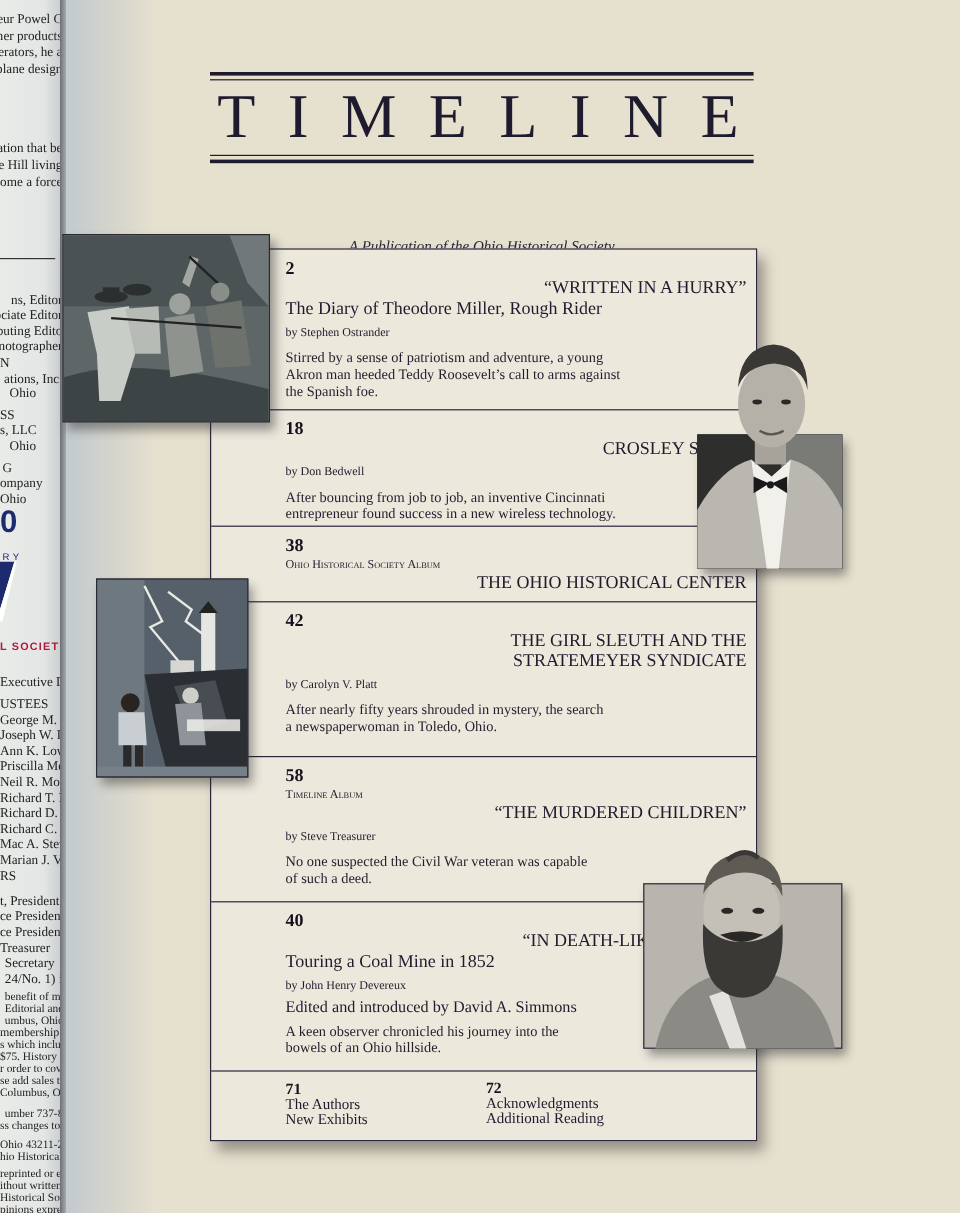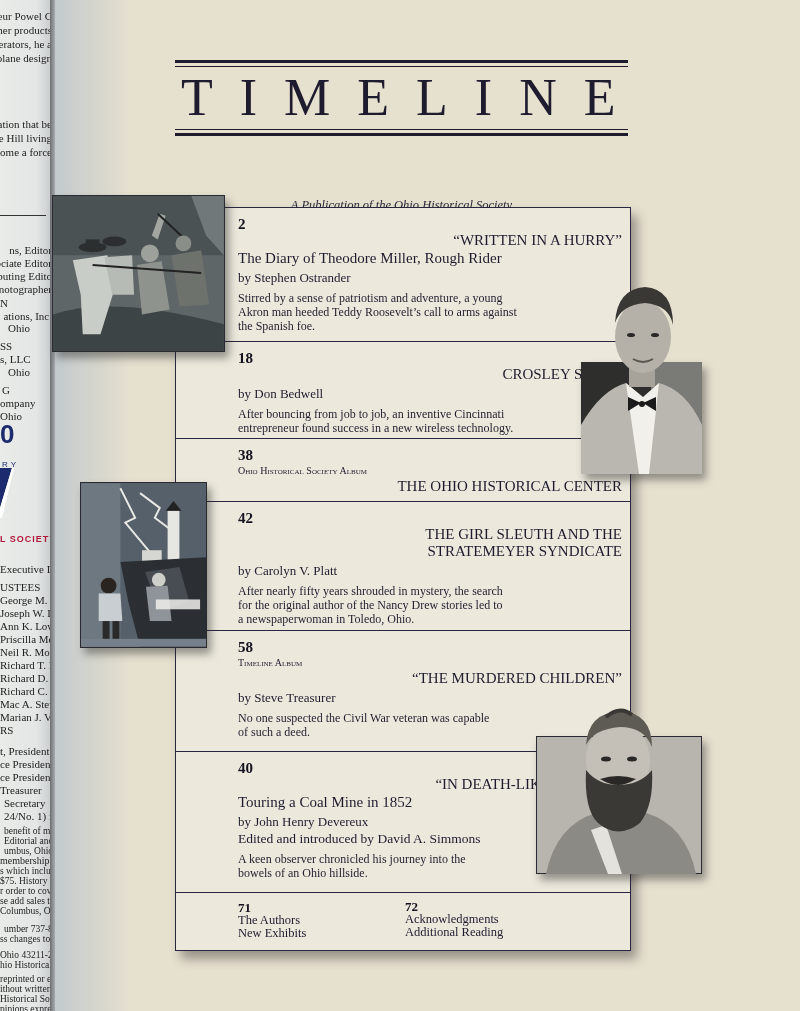--- a/index.html
+++ b/index.html
@@ -44,21 +44,21 @@
       position: absolute; left: 175px; top: 207px; width: 456px; height: 744px;
       border: 1.5px solid #2a2640; background: #ece8dc;
       box-shadow: 6px 8px 10px rgba(60,55,50,0.45);
     }
     .entry { position: absolute; left: 0; right: 0; border-bottom: 1.5px solid #2a2640; }
     .entry .inner { position: absolute; left: 62px; right: 8px; }
     .pg { font-weight: bold; font-size: 15px; line-height: 16px; color: #15121f; }
     .ttl { font-size: 15px; line-height: 17px; color: #1f1b2e; text-align: right; }
     .sub { font-size: 15px; line-height: 18px; color: #1f1b2e; }
     .sc { font-variant: small-caps; font-size: 10px; line-height: 15px; }
-    .by { font-size: 13px; line-height: 17px; margin-top: 2px; }
+    .by { font-size: 10px; line-height: 17px; margin-top: 2px; }
     .desc { font-size: 12px; line-height: 14px; margin-top: 5px; color: #221e2e; }
     .footer-col { position: absolute; top: 8px; font-size: 12.5px; line-height: 13px; }
     .footer-col .pg { font-size: 13px; line-height: 13px; }
     
     .photo {
       position: absolute; border: 1.5px solid #2a2a32;
       box-shadow: 4px 6px 8px rgba(40,40,40,0.45);
       overflow: hidden;
     }
     .photo svg { display: block; width: 100%; height: 100%; }
@@ -187,21 +187,20 @@
   <div class="entry" style="top:294px;height:129px">
     <div class="inner" style="top:8px">
       <div class="pg">42</div>
       <div class="ttl">
         <div>THE GIRL SLEUTH AND THE</div>
         <div>STRATEMEYER SYNDICATE</div>
       </div>
       <div class="by">by Carolyn V. Platt</div>
       <div class="desc">
         <div>After nearly fifty years shrouded in mystery, the search</div>
-        <div>for the original author of the Nancy Drew stories led to</div>
         <div>a newspaperwoman in Toledo, Ohio.</div>
       </div>
     </div>
   </div>
 
   <div class="entry" style="top:423px;height:121px">
     <div class="inner" style="top:8px">
       <div class="pg">58</div>
       <div class="sc">Timeline Album</div>
       <div class="ttl">“THE MURDERED CHILDREN”</div>

